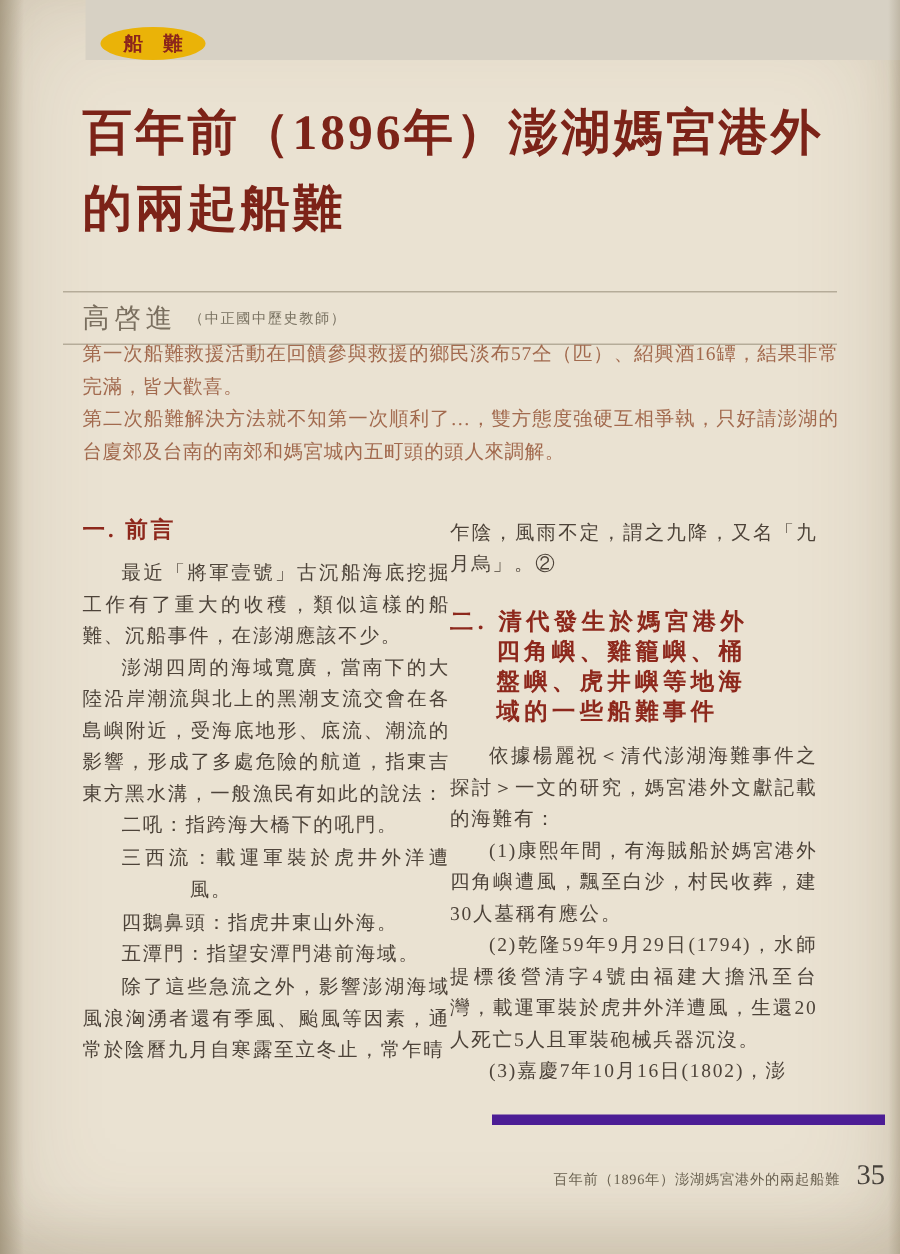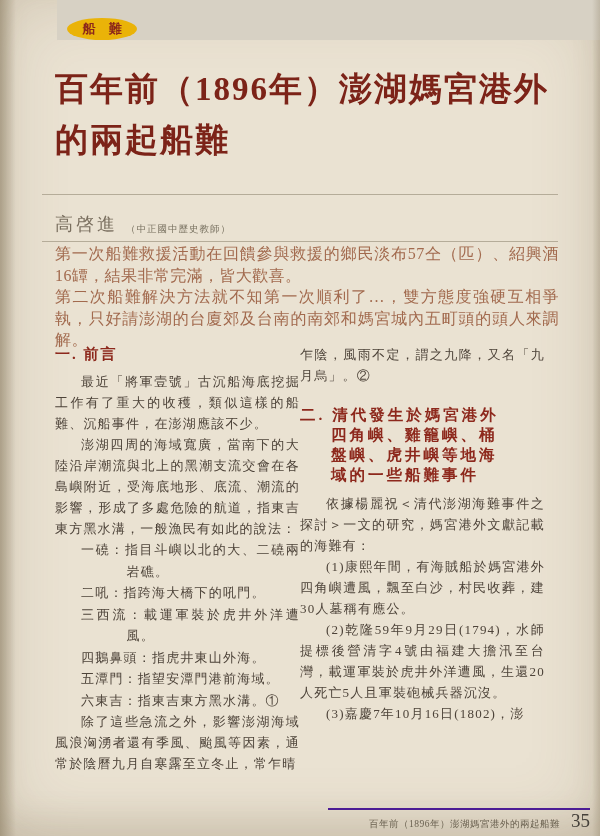--- a/index.html
+++ b/index.html
@@ -37,28 +37,28 @@
   .title {
     position:absolute; left:55px; top:64px; width:515px;
     font-size:33px; font-weight:bold; color:#7c2318;
     line-height:51px; letter-spacing:2px;
   }
   .title span { display:block; }
 
   .author-block {
     position:absolute; left:42px; top:194px; width:516px;
     border-top:1px solid #b5ac99; border-bottom:1px solid #b5ac99;
-    padding:17px 0 5px 13px; display:flex; align-items:flex-end;
+    padding:5px 0 5px 13px; display:flex; align-items:center;
   }
   .author-name { font-size:18px; color:#7a6f5f; letter-spacing:3px; }
   .author-affil { font-size:9.5px; color:#77705f; margin-left:8px; letter-spacing:1px; }
 
   .abstract {
-    position:absolute; left:55px; top:243px; width:504px;
-    font-size:16px; color:#a26a4e; line-height:21.5px;
+    position:absolute; left:55px; top:225px; width:504px;
+    font-size:13px; color:#a26a4e; line-height:21.5px;
     letter-spacing:0.4px; text-align:justify;
   }
 
   .columns {
     position:absolute; left:55px; top:344px; width:504px;
     display:flex; 
   }
   .col { width:245px; font-size:13px; color:#4d4339; line-height:21px;
          letter-spacing:1.2px; text-align:justify; }
 
@@ -70,22 +70,22 @@
     font-size:15.5px; font-weight:bold; color:#8d281c;
     letter-spacing:3px; line-height:20px; width:214px;
     padding-left:2em; text-indent:-2em;
     margin:19px 0 8px 0; text-align:left;
   }
   .p-indent { text-indent:2em; }
   .p-cont { text-indent:0; }
   .li { padding-left:5.5em; text-indent:-3.5em; line-height:21.5px; }
 
   .footer {
-    position:absolute; top:808px; right:10px; width:262px;
-    border-top:2px solid #4c1d95; padding-top:0;
+    position:absolute; top:743px; right:10px; width:262px;
+    border-top:7px solid #4c1d95; padding-top:23px;
     text-align:right; white-space:nowrap;
   }
   .running-title { font-size:9.5px; color:#69604f; letter-spacing:0.5px; }
   .page-number { font-size:19px; color:#45403a; margin-left:7px; letter-spacing:0; }
 </style>
 </head>
 <body>
 
 <div class="page">
 
@@ -109,26 +109,24 @@
     <p>第一次船難救援活動在回饋參與救援的鄉民淡布57仝（匹）、紹興酒16罈，結果非常完滿，皆大歡喜。</p>
     <p>第二次船難解決方法就不知第一次順利了…，雙方態度強硬互相爭執，只好請澎湖的台廈郊及台南的南郊和媽宮城內五町頭的頭人來調解。</p>
   </div>
 
   <div class="columns">
 
     <div class="col">
       <h2 class="h1sec">一. 前言</h2>
       <p class="p-indent">最近「將軍壹號」古沉船海底挖掘工作有了重大的收穫，類似這樣的船難、沉船事件，在澎湖應該不少。</p>
       <p class="p-indent">澎湖四周的海域寬廣，當南下的大陸沿岸潮流與北上的黑潮支流交會在各島嶼附近，受海底地形、底流、潮流的影響，形成了多處危險的航道，指東吉東方黑水溝，一般漁民有如此的說法：</p>
-      <p class="li">一磽：指目斗嶼以北的大、二磽兩岩礁。</p>
       <p class="li">二吼：指跨海大橋下的吼門。</p>
       <p class="li">三西流：載運軍裝於虎井外洋遭風。</p>
       <p class="li">四鵝鼻頭：指虎井東山外海。</p>
       <p class="li">五潭門：指望安潭門港前海域。</p>
-      <p class="li">六東吉：指東吉東方黑水溝。①</p>
       <p class="p-indent">除了這些急流之外，影響澎湖海域風浪洶湧者還有季風、颱風等因素，通常於陰曆九月自寒露至立冬止，常乍晴</p>
     </div>
 
     <div class="col">
       <p class="p-cont">乍陰，風雨不定，謂之九降，又名「九月烏」。②</p>
       <h2 class="h2sec">二. 清代發生於媽宮港外四角嶼、雞籠嶼、桶盤嶼、虎井嶼等地海域的一些船難事件</h2>
       <p class="p-indent">依據楊麗祝＜清代澎湖海難事件之探討＞一文的研究，媽宮港外文獻記載的海難有：</p>
       <p class="p-indent">(1)康熙年間，有海賊船於媽宮港外四角嶼遭風，飄至白沙，村民收葬，建30人墓稱有應公。</p>
       <p class="p-indent">(2)乾隆59年9月29日(1794)，水師提標後營清字4號由福建大擔汛至台灣，載運軍裝於虎井外洋遭風，生還20人死亡5人且軍裝砲械兵器沉沒。</p>
       <p class="p-indent">(3)嘉慶7年10月16日(1802)，澎</p>

